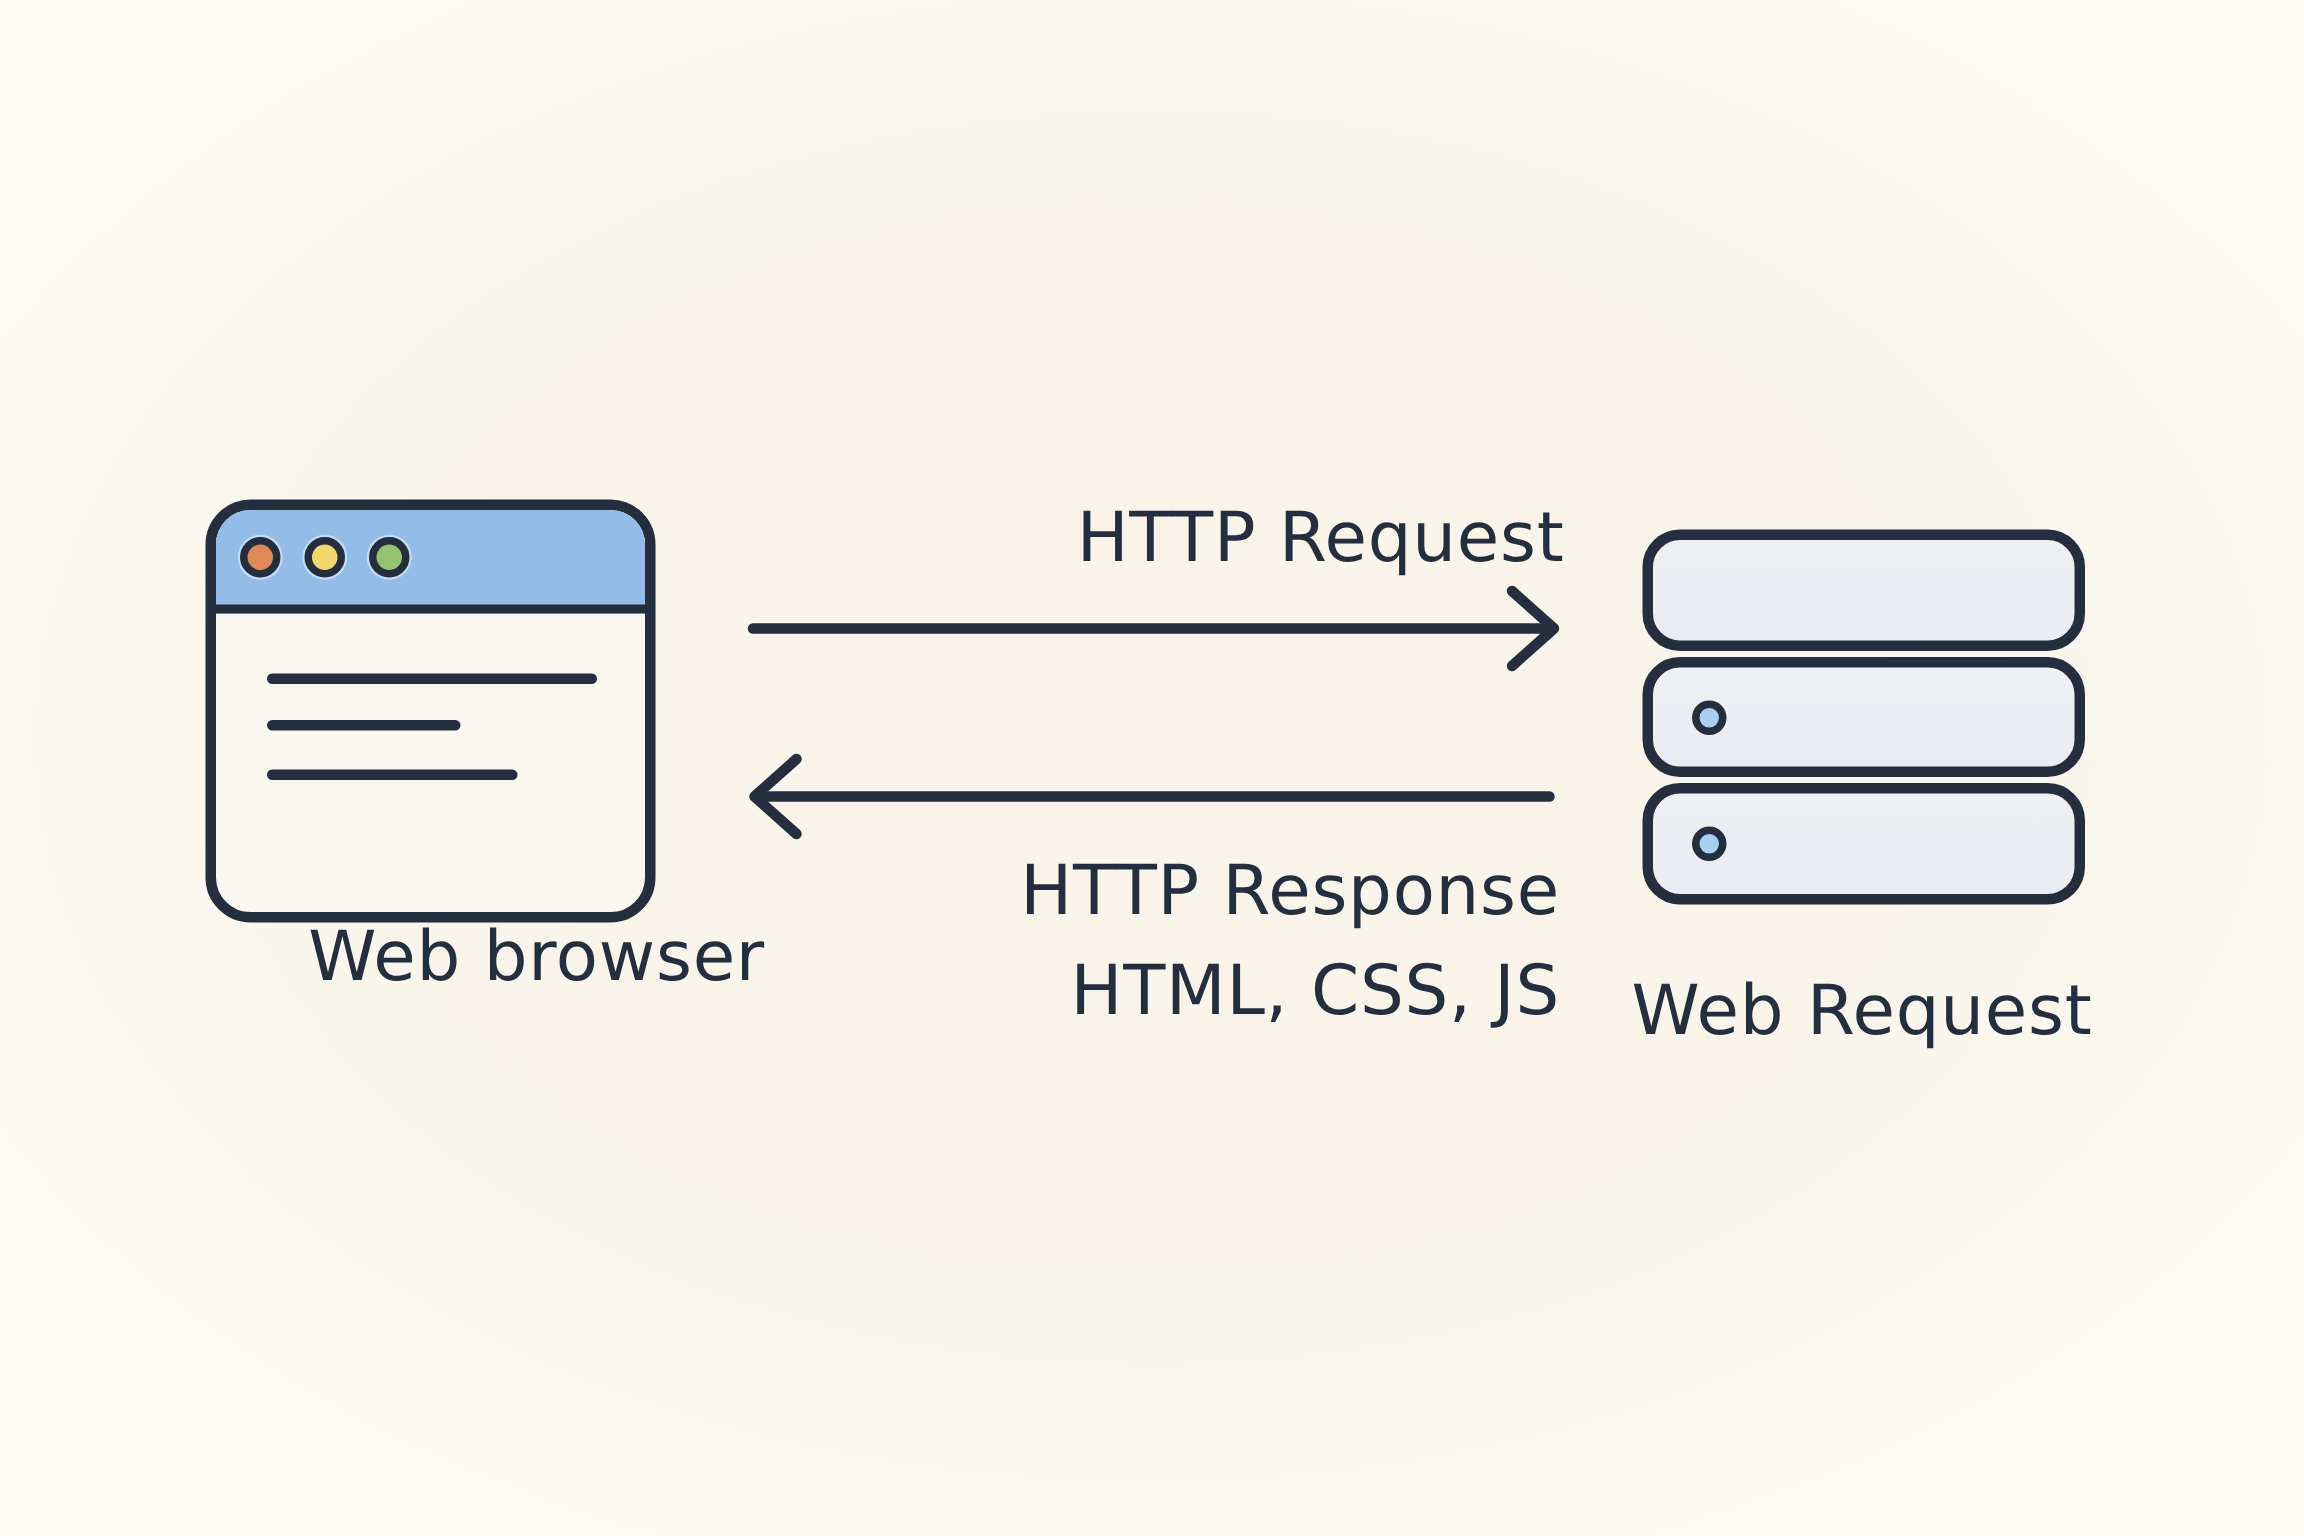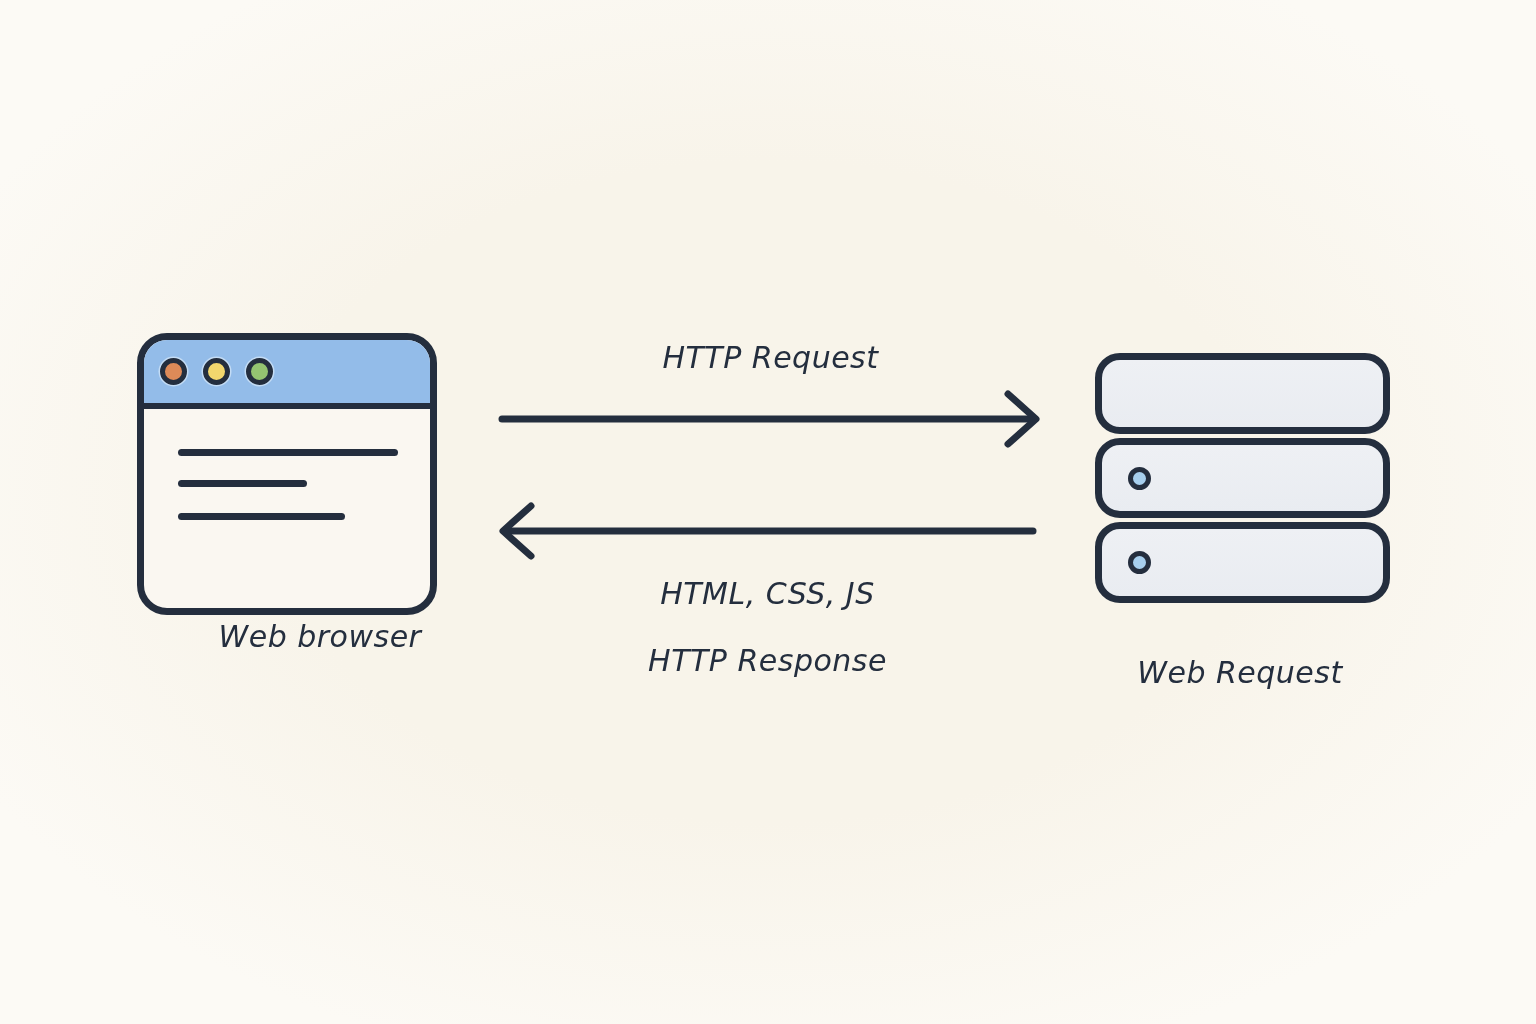--- a/index.html
+++ b/index.html
@@ -90,25 +90,24 @@
     stroke-linecap: round;
     stroke-linejoin: round;
     fill: none;
   }
   .arrow-request  { left: 498px; top: 388px; }
   .arrow-response { left: 495px; top: 500px; }
 
   
   .flow-label, .node-label {
     position: absolute;
-    text-align: center;
-    font-size: 30px;
+    text-align: right;
+    font-size: 46px;
     letter-spacing: 0.5px;
     color: var(--ink, #242e3e);
-    font-style: italic;
   }
   .request-label   { left: 498px; top: 326px; width: 545px; height: 64px; line-height: 64px; }
   .response-label  { left: 495px; top: 560px; width: 545px; line-height: 67px; }
   .browser-label   { left: 130px;  top: 604px; width: 380px; height: 66px; line-height: 66px; }
   .server-label    { left: 1085px; top: 640px; width: 310px; height: 66px; line-height: 66px; }
 </style>
 </head>
 <body>
 
 <div class="canvas">
@@ -129,22 +128,22 @@
   <svg class="flow-arrow arrow-request" width="545" height="62" viewBox="0 0 545 62">
     <line x1="4" y1="31" x2="533" y2="31"></line>
     <polyline points="510,6 538,31 510,56"></polyline>
   </svg>
 
   <svg class="flow-arrow arrow-response" width="545" height="62" viewBox="0 0 545 62">
     <line x1="12" y1="31" x2="538" y2="31"></line>
     <polyline points="36,6 8,31 36,56"></polyline>
   </svg>
   <div class="flow-label response-label">
+    <div>HTTP Response</div>
     <div>HTML, CSS, JS</div>
-    <div>HTTP Response</div>
   </div>
 
   <div class="server-icon">
     <div class="server-unit"></div>
     <div class="server-unit">
       <span class="server-led"></span>
     </div>
     <div class="server-unit">
       <span class="server-led"></span>
     </div>

